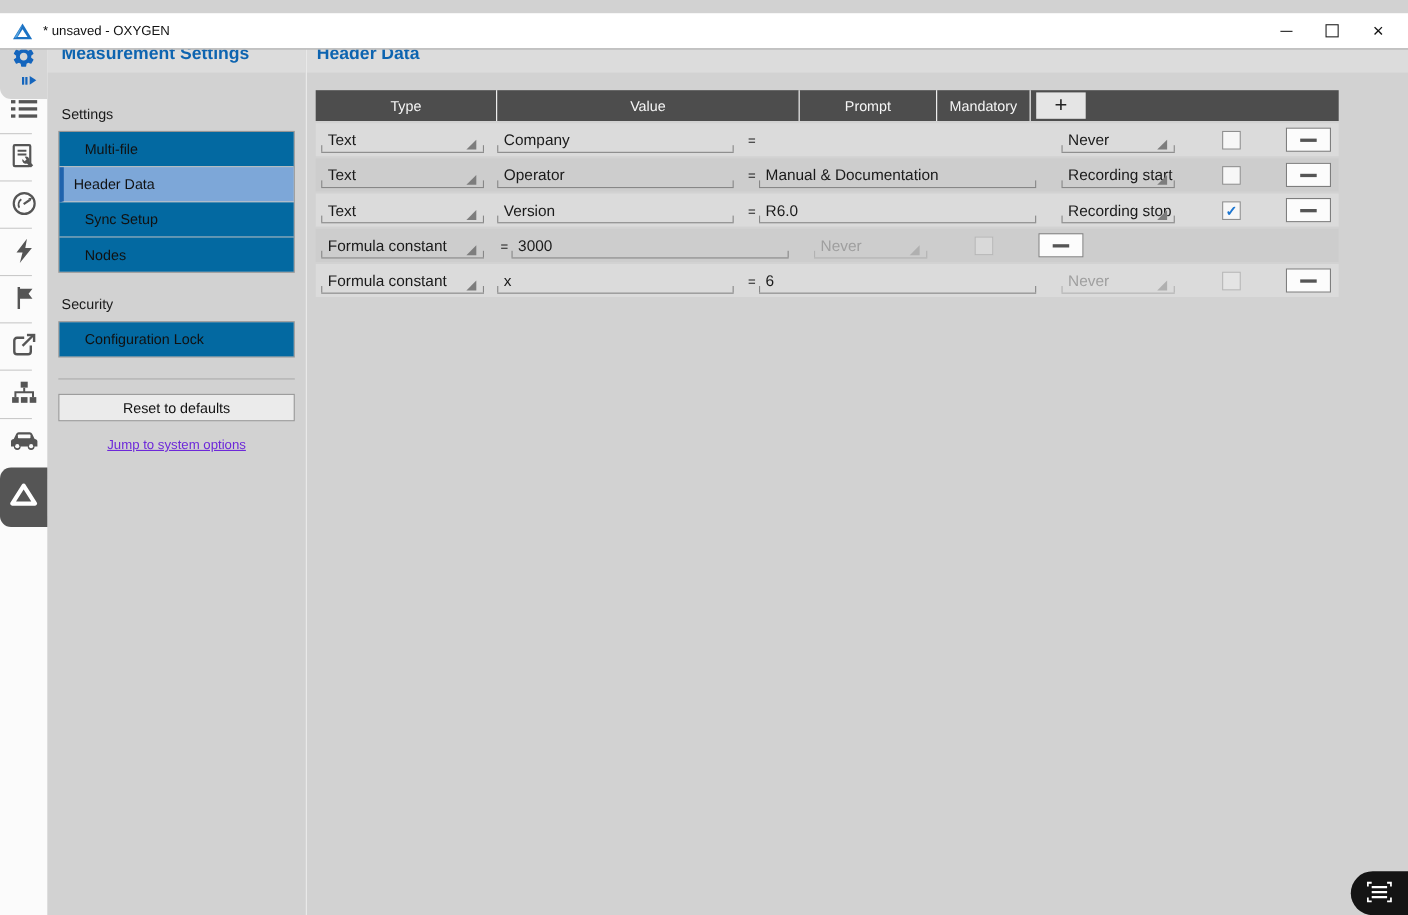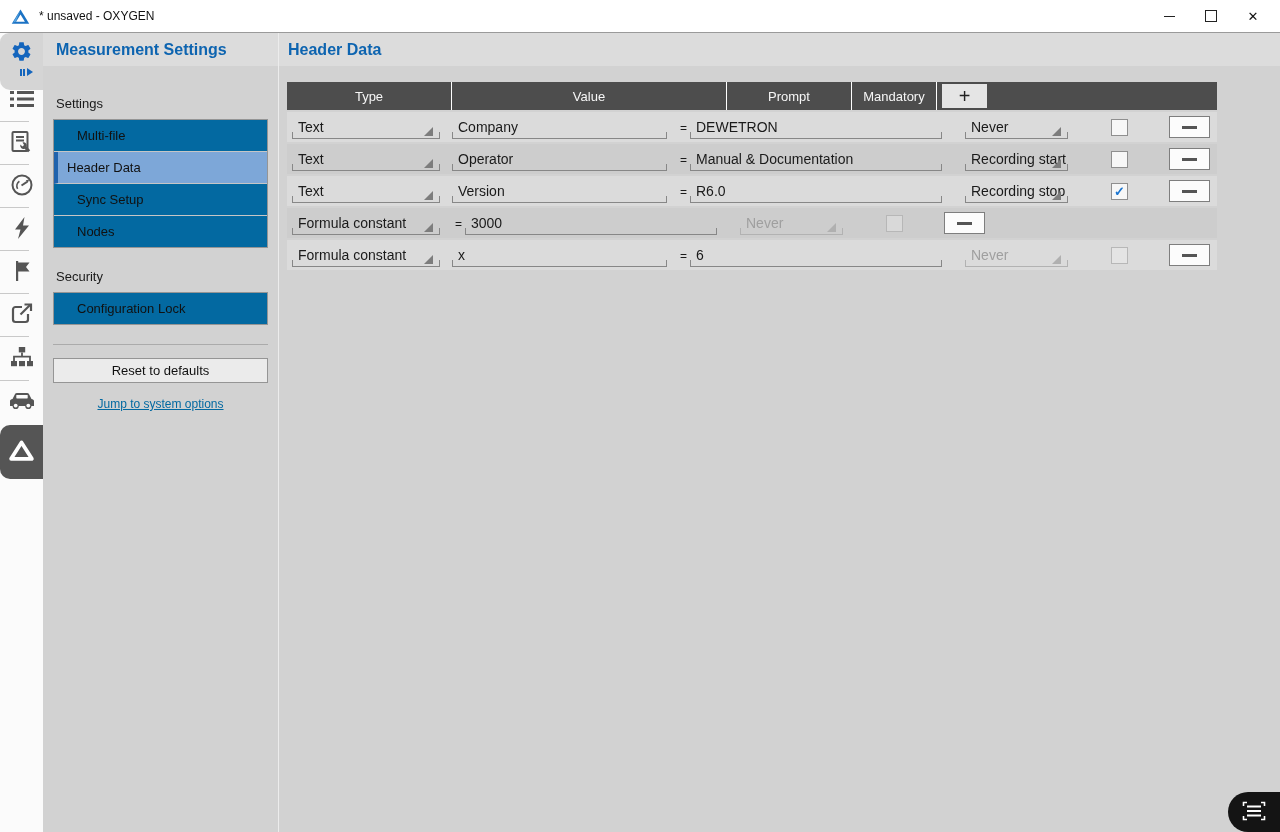--- a/index.html
+++ b/index.html
@@ -1,19 +1,19 @@
 <!DOCTYPE html>
 <html><head>
 <meta charset="utf-8">
 <style>
   html,body{margin:0;padding:0;width:1280px;height:832px;overflow:hidden;
     background:#d2d2d2;font-family:"Liberation Sans",sans-serif;-webkit-font-smoothing:antialiased;}
 
   
-  .titlebar{position:absolute;top:0;left:0;right:0;height:32px;background:#ffffff;
+  .titlebar{position:absolute;top:12px;left:0;right:0;height:32px;background:#ffffff;
     border-bottom:1px solid #9a9a9a;display:flex;align-items:center;z-index:50;}
   .titlebar .logo{margin-left:11px;display:flex;align-items:center;}
   .title-text{margin-left:9px;font-size:12px;color:#111;}
   .win-controls{margin-left:auto;display:flex;height:100%;margin-right:6px;}
   .win-btn{width:42px;height:100%;display:flex;align-items:center;justify-content:center;background:transparent;border:none;cursor:default;}
   .glyph-min{width:11px;height:1px;background:#222;display:block;}
   .glyph-max{width:10px;height:10px;border:1px solid #222;display:block;}
   .glyph-close{font-size:13px;color:#111;line-height:1;}
 
   
@@ -36,21 +36,21 @@
   .group-label{margin:30px 0 8px 13px;font-size:13px;color:#1a1a1a;}
   .group-label.sec{margin-top:21px;}
   .list-box{margin:0 10px;border:1px solid #959595;}
   .list-item{height:31px;line-height:31px;padding-left:23px;font-size:13px;color:#111;
     background:#0369a1;border-bottom:1px solid #c6c6c6;}
   .list-item:last-child{border-bottom:none;}
   .list-item.selected{background:#7da7d8;border-left:4px solid #2063ad;padding-left:9px;}
   .panel-divider{margin:19px 10px 0 10px;border-top:1px solid #ababab;}
   .reset-btn{display:block;margin:13px 10px 0 10px;width:215px;height:25px;background:#ebebeb;
     border:1px solid #959595;font-size:13px;color:#111;font-family:"Liberation Sans",sans-serif;padding:0;}
-  .jump-link{display:block;margin-top:14px;text-align:center;font-size:12px;color:#0369a1;text-decoration:underline;cursor:pointer;}
+  .jump-link{display:block;margin-top:14px;text-align:center;font-size:12px;color:#6d28d9;text-decoration:underline;cursor:pointer;}
 
   
   .main-panel{position:absolute;top:33px;left:279px;right:0;bottom:0;background:#d2d2d2;}
   .main-panel .panel-header{padding-left:9px;}
 
   .table{position:absolute;top:49px;left:8px;width:930px;}
   .thead{display:flex;height:28px;background:#4d4d4d;}
   .th{color:#f6f6f6;font-size:13px;border-right:1px solid #ffffff;box-sizing:border-box;
     display:flex;align-items:center;justify-content:center;}
   .c-type{width:165px;} .c-name{width:225px;} .c-value{width:275px;}
@@ -282,23 +282,20 @@
         <span class="tri"></span>
       </div>
     </div>
     <div class="cell c-name">
       <div class="field">
         <span class="ftext f-name">Company</span>
       </div>
     </div>
     <div class="cell c-value">
       <span class="eq f-eq">=</span>
-      <div class="field">
-        <span class="ftext f-value">DEWETRON</span>
-      </div>
     </div>
     <div class="cell c-prompt">
       <div class="field dropdown prompt-field">
         <span class="ftext f-prompt">Never</span>
         <span class="tri"></span>
       </div>
     </div>
     <div class="cell c-mand">
       <span class="checkbox"></span>
     </div>

